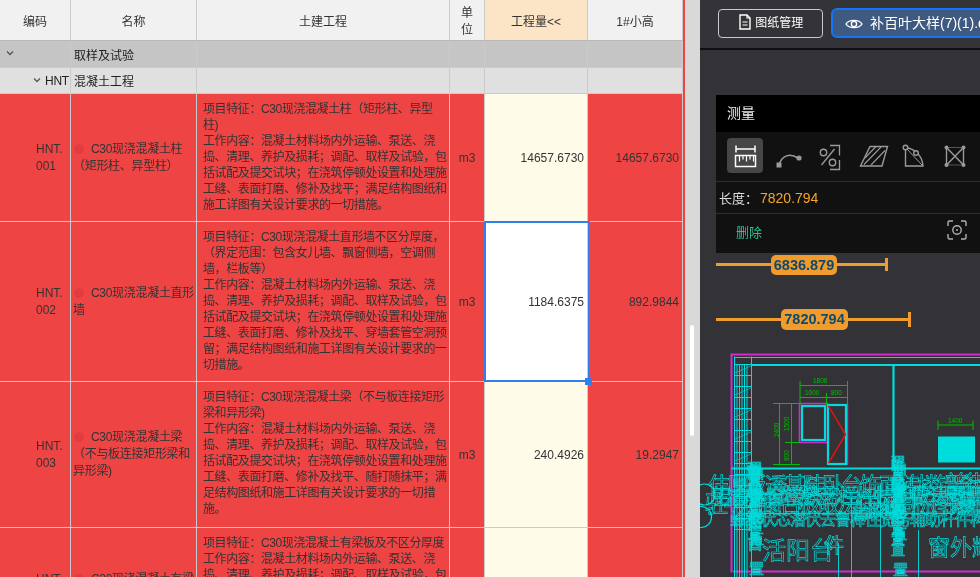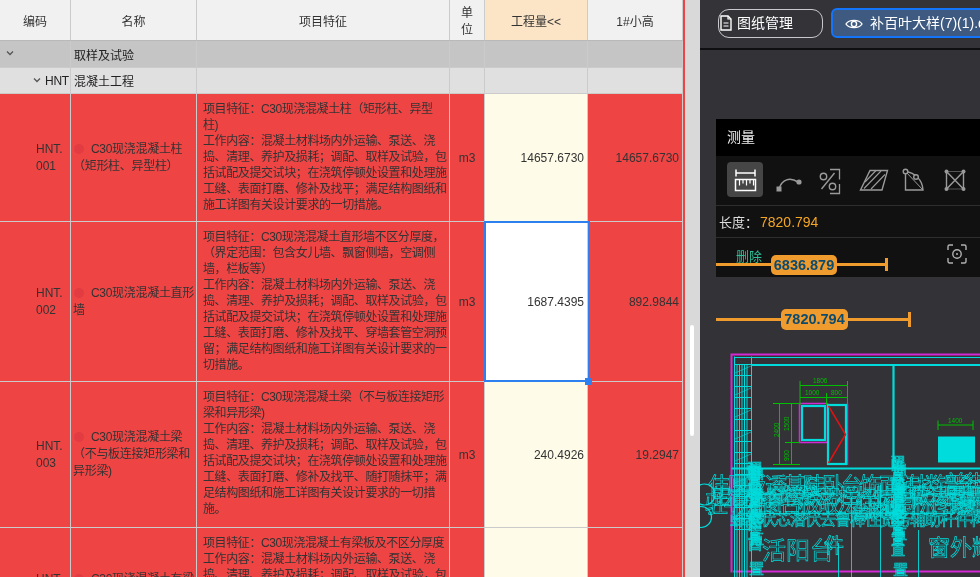--- a/index.html
+++ b/index.html
@@ -19,24 +19,24 @@
 td.num{text-align:right;padding-right:3px;color:#333;}
 td.qty{background:#fefce9;}
 .dot{display:inline-block;width:10px;height:10px;border-radius:50%;background:#e23b41;margin:0 7px 0 1px;vertical-align:-1px;}
 .chev{display:inline-block;width:10px;height:10px;}
 
 #gutter{position:absolute;left:685px;top:0;width:15px;height:577px;background:#d9d9d9;}
 #thumb{position:absolute;left:5px;top:325px;width:4px;height:111px;background:#fff;border-radius:2px;}
 
 #panel{position:absolute;left:700px;top:0;width:280px;height:577px;background:#323237;}
 #topbar{position:absolute;left:0;top:0;width:280px;height:50px;background:#333338;border-bottom:2px solid #0f0f12;}
-.btn1{position:absolute;left:18px;top:9px;width:105px;height:29px;border:1px solid #c9c9cd;border-radius:11px;color:#fff;font-size:14px;line-height:27px;}
+.btn1{position:absolute;left:18px;top:9px;width:105px;height:29px;border:1px solid #c9c9cd;border-radius:4px;color:#fff;font-size:12px;line-height:27px;text-align:center;}
 .btn2{position:absolute;left:131px;top:8px;width:300px;height:30px;background:#3e5a80;border:2px solid #1474fa;border-radius:6px;color:#fff;font-size:14px;line-height:26px;}
 
-#mpanel{position:absolute;left:16px;top:95px;width:264px;height:158px;background:#111;margin-top:24px;}
+#mpanel{position:absolute;left:16px;top:95px;width:264px;height:158px;background:#111;}
 #mtitle{height:37px;background:#000;color:#eee;font-size:14px;line-height:37px;padding-left:11px;}
 #mtools{height:50px;position:relative;border-bottom:1px solid #2e2e2e;}
 .tsel{position:absolute;left:11px;top:6px;width:36px;height:35px;background:#464646;border-radius:4px;}
 #mlen{height:32px;line-height:32px;padding-left:3px;color:#ddd;font-size:13px;border-bottom:1px solid #2e2e2e;}
 #mlen b{color:#f5a623;font-weight:normal;font-size:14px;padding-left:2px;}
 #mdel{height:38px;line-height:38px;padding-left:20px;color:#2fbf96;font-size:13px;position:relative;}
 
 .dline{position:absolute;height:3px;background:#f09b2e;}
 .dtick{position:absolute;width:3px;background:#f09b2e;}
 .dpill{position:absolute;background:#f09b2e;border-radius:5px;color:#0c4a6e;font-weight:bold;font-size:14.5px;text-align:center;}
@@ -52,21 +52,21 @@
         <col style="width:126px">
         <col style="width:253px">
         <col style="width:35px">
         <col style="width:103px">
         <col style="width:95px">
       </colgroup>
 <tbody>
         <tr class="hdr">
           <td>编码</td>
           <td>名称</td>
-          <td>项目特征</td>
+          <td>土建工程</td>
           <td>单<br>位</td>
           <td class="qty">工程量&lt;&lt;</td>
           <td>1#小高</td>
         </tr>
 <tr class="g1">
           <td style="padding-left:5px"><svg class="chev" viewBox="0 0 10 10">
               <polyline points="2,3.5 5,6.5 8,3.5" fill="none" stroke="#555" stroke-width="1.3"></polyline>
             </svg></td>
           <td style="padding-left:3px">取样及试验</td>
           <td></td>
@@ -90,21 +90,21 @@
           <td class="feat">项目特征：C30现浇混凝土柱（矩形柱、异型<br>柱)<br>工作内容：混凝土材料场内外运输、泵送、浇<br>捣、清理、养护及损耗；调配、取样及试验，包<br>括试配及提交试块；在浇筑停顿处设置和处理施<br>工缝、表面打磨、修补及找平；满足结构图纸和<br>施工详图有关设计要求的一切措施。</td>
           <td class="unit">m3</td>
           <td class="num qty">14657.6730</td>
           <td class="num">14657.6730</td>
         </tr>
 <tr style="height:160px">
           <td class="code">HNT.<br>002</td>
           <td class="name"><span class="dot"></span>C30现浇混凝土直形<br>墙</td>
           <td class="feat">项目特征：C30现浇混凝土直形墙不区分厚度，<br>（界定范围：包含女儿墙、飘窗侧墙，空调侧<br>墙，栏板等）<br>工作内容：混凝土材料场内外运输、泵送、浇<br>捣、清理、养护及损耗；调配、取样及试验，包<br>括试配及提交试块；在浇筑停顿处设置和处理施<br>工缝、表面打磨、修补及找平、穿墙套管空洞预<br>留；满足结构图纸和施工详图有关设计要求的一<br>切措施。</td>
           <td class="unit">m3</td>
-          <td class="num" style="background:#fff">1687.4395</td>
+          <td class="num" style="background:#fff">1184.6375</td>
           <td class="num">892.9844</td>
         </tr>
 <tr style="height:146px">
           <td class="code">HNT.<br>003</td>
           <td class="name"><span class="dot"></span>C30现浇混凝土梁<br>（不与板连接矩形梁和<br>异形梁)</td>
           <td class="feat">项目特征：C30现浇混凝土梁（不与板连接矩形<br>梁和异形梁)<br>工作内容：混凝土材料场内外运输、泵送、浇<br>捣、清理、养护及损耗；调配、取样及试验，包<br>括试配及提交试块；在浇筑停顿处设置和处理施<br>工缝、表面打磨、修补及找平、随打随抹平；满<br>足结构图纸和施工详图有关设计要求的一切措<br>施。</td>
           <td class="unit">m3</td>
           <td class="num qty">240.4926</td>
           <td class="num">19.2947</td>
         </tr>

